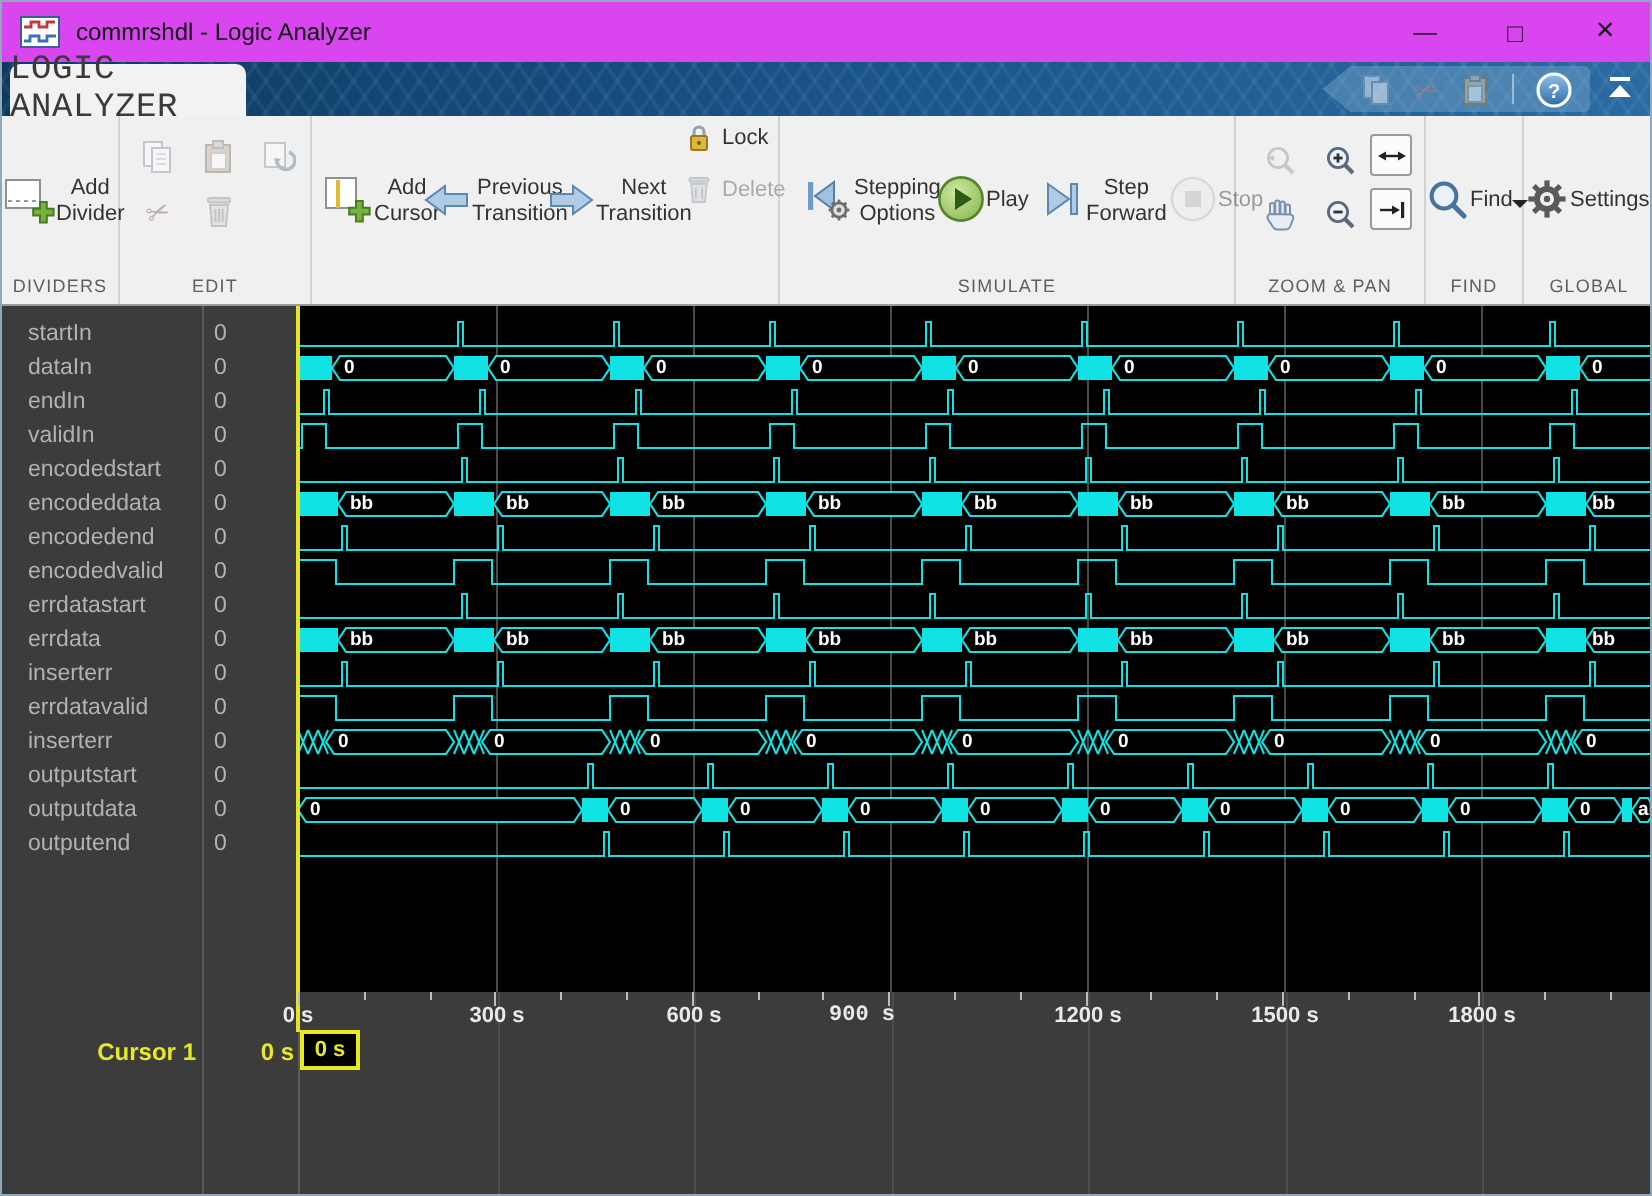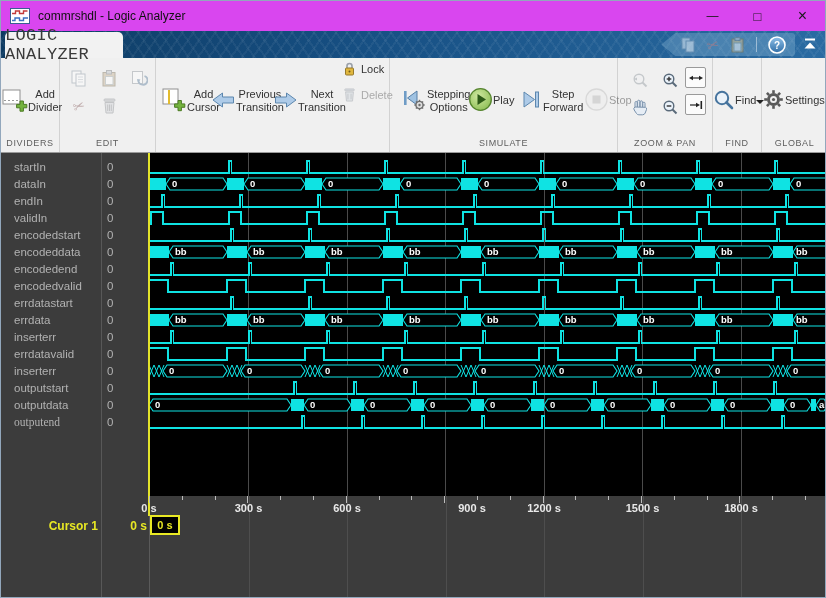--- a/index.html
+++ b/index.html
@@ -619,21 +619,21 @@
       <div class="sig-name" style="top: 176px;">inserterr</div>
       <div class="sig-val" style="top: 176px;">0</div>
       <div class="sig-name" style="top: 193px;">errdatavalid</div>
       <div class="sig-val" style="top: 193px;">0</div>
       <div class="sig-name" style="top: 210px;">inserterr</div>
       <div class="sig-val" style="top: 210px;">0</div>
       <div class="sig-name" style="top: 227px;">outputstart</div>
       <div class="sig-val" style="top: 227px;">0</div>
       <div class="sig-name" style="top: 244px;">outputdata</div>
       <div class="sig-val" style="top: 244px;">0</div>
-      <div class="sig-name" style="top: 261px; font-family: Liberation Serif, serif;">outputend</div>
+      <div class="sig-name" style="top: 261px;">outputend</div>
       <div class="sig-val" style="top: 261px;">0</div>
       <div class="vgrid-b" style="left: 247.5px;"></div>
       <div class="vgrid-b" style="left: 346px;"></div>
       <div class="vgrid-b" style="left: 444.5px;"></div>
       <div class="vgrid-b" style="left: 543px;"></div>
       <div class="vgrid-b" style="left: 641.5px;"></div>
       <div class="vgrid-b" style="left: 740px;"></div>
       <div class="tick" style="left: 148px; height: 7px;"></div>
       <div class="tick" style="left: 180.8px; height: 4px;"></div>
       <div class="tick" style="left: 213.6px; height: 4px;"></div>
@@ -651,19 +651,19 @@
       <div class="tick" style="left: 607.2px; height: 4px;"></div>
       <div class="tick" style="left: 640px; height: 7px;"></div>
       <div class="tick" style="left: 672.8px; height: 4px;"></div>
       <div class="tick" style="left: 705.6px; height: 4px;"></div>
       <div class="tick" style="left: 738.4px; height: 7px;"></div>
       <div class="tick" style="left: 771.2px; height: 4px;"></div>
       <div class="tick" style="left: 804px; height: 4px;"></div>
       <div class="axis-label" style="left: 148px;">0 s</div>
       <div class="axis-label" style="left: 247.5px;">300 s</div>
       <div class="axis-label" style="left: 346px;">600 s</div>
-      <div class="axis-label" style="left: 471px;">900 s</div>
+      <div class="axis-label" style="left: 430px; font-family: Liberation Mono, monospace;">900 s</div>
       <div class="axis-label" style="left: 543px;">1200 s</div>
       <div class="axis-label" style="left: 641.5px;">1500 s</div>
       <div class="axis-label" style="left: 740px;">1800 s</div>
     </div>
 
 </div>
 
 </body></html>

